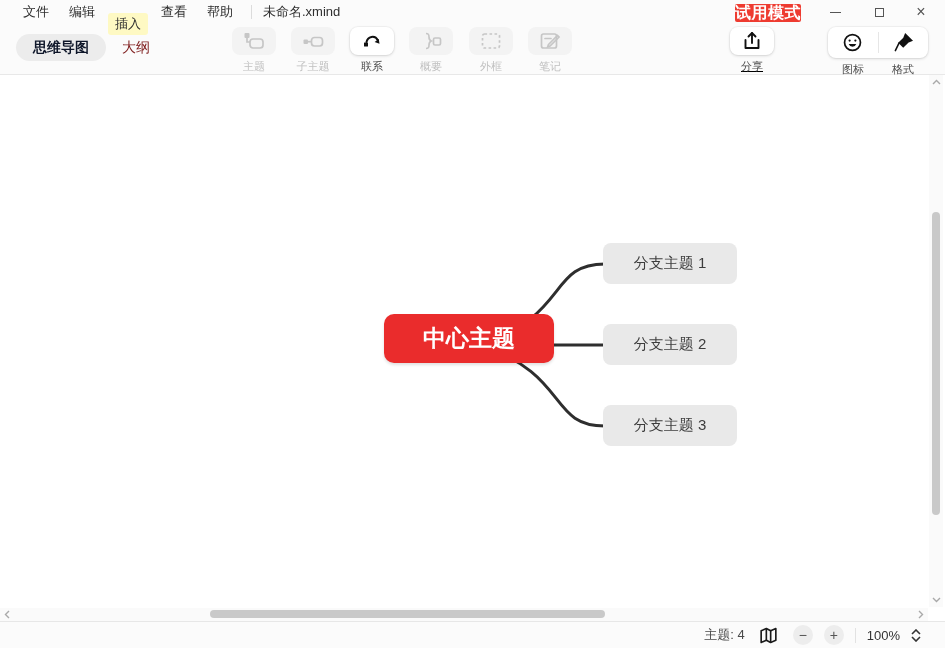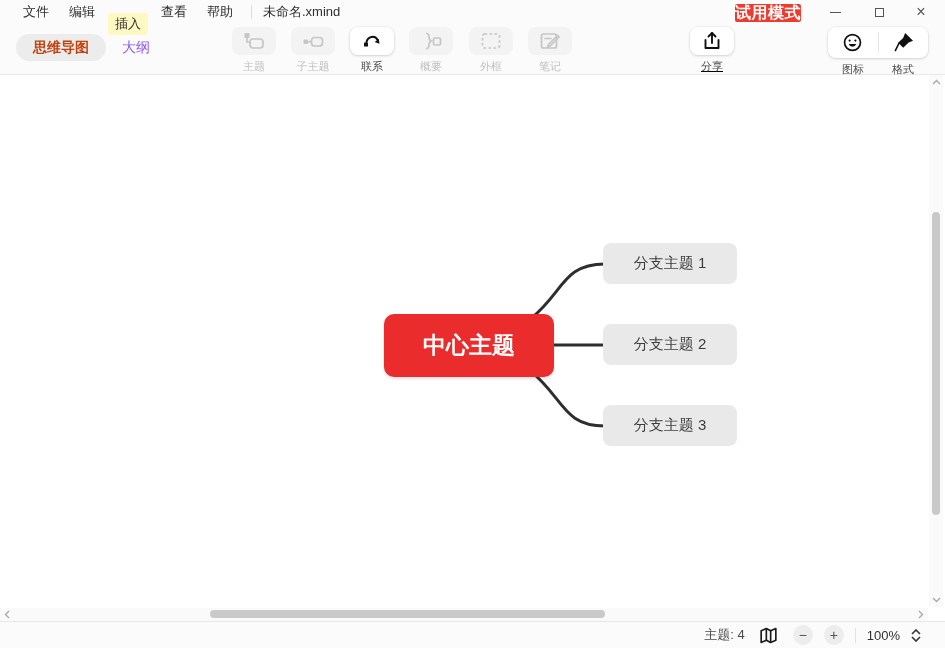--- a/index.html
+++ b/index.html
@@ -19,23 +19,23 @@
     display:flex; align-items:center; justify-content:center; border-radius:2px; letter-spacing:.5px; }
   .win-btn { position:absolute; top:0; width:30px; height:24px; display:flex; align-items:center; justify-content:center; }
   .min-glyph { width:11px; height:0; border-top:1.4px solid #555; }
   .max-glyph { width:9px; height:9px; border:1.3px solid #555; }
   .close-glyph { font-size:16px; color:#555; line-height:1; }
 
   
   .toolbar { position:absolute; left:0; top:24px; width:945px; height:51px; border-bottom:1px solid #e8e8e8; }
   .view-pill { position:absolute; left:16px; top:10px; height:27px; padding:0 17px;
     background:#ececec; border-radius:14px; display:flex; align-items:center;
-    font-size:14px; font-weight:bold; color:#c2410c; }
+    font-size:14px; font-weight:bold; color:#0f172a; }
   .view-outline { position:absolute; left:122px; top:10px; height:27px; display:flex; align-items:center;
-    font-size:14px; color:#8b5cf6; }
+    font-size:14px; color:#7f1d1d; }
   .tool { position:absolute; top:3px; width:56px; text-align:center; }
   .tool .btn { width:44px; height:28px; margin:0 auto; border-radius:8px;
     display:flex; align-items:center; justify-content:center; }
   .tool.disabled .btn { background:#f3f3f3; }
   .tool.enabled .btn { background:#fff; box-shadow:0 1px 3px rgba(0,0,0,.14), 0 0 0 1px rgba(0,0,0,.03); }
   .tool .lbl { margin-top:4px; font-size:11px; }
   .tool.disabled .lbl { color:#c0c0c0; }
   .tool.enabled .lbl { color:#4a4a4a; }
   .tool.disabled svg { stroke:#c6c6c6; }
   .tool.disabled svg .fillbit { fill:#c6c6c6; }
@@ -44,21 +44,21 @@
   .right-panel { position:absolute; left:828px; top:3px; width:100px; height:31px;
     background:#fff; border-radius:8px; box-shadow:0 1px 3px rgba(0,0,0,.14), 0 0 0 1px rgba(0,0,0,.03);
     display:flex; }
   .right-panel .cell { width:50px; height:31px; display:flex; align-items:center; justify-content:center; }
   .right-panel .vsep { width:1px; height:21px; background:#e6e6e6; align-self:center; }
   .right-lbl { position:absolute; top:38px; width:50px; text-align:center; font-size:11px; color:#4a4a4a; }
 
   
   .canvas { position:absolute; left:0; top:75px; width:945px; height:546px; background:#fff; }
   .connectors { position:absolute; left:0; top:0; }
-  .central-topic { position:absolute; left:384px; top:239px; width:170px; height:63px;
+  .central-topic { position:absolute; left:384px; top:239px; width:170px; height:49px;
     background:#ea2c2c; border-radius:10px; display:flex; align-items:center; justify-content:center;
     color:#fff; font-size:23px; font-weight:bold; box-shadow:0 2px 3px rgba(0,0,0,.12); cursor:default; }
   .branch-topic { position:absolute; left:603px; width:134px; height:41px;
     background:#e9e9e9; border-radius:8px; display:flex; align-items:center; justify-content:center;
     color:#3d3d3d; font-size:15px; cursor:default; }
 
   
   .v-scroll { position:absolute; right:2px; top:0; width:14px; height:532px; background:#fafafa; }
   .v-thumb { position:absolute; left:3px; top:137px; width:8px; height:303px; background:#c9c9c9; border-radius:4px; }
   .h-scroll { position:absolute; left:0; top:533px; width:928px; height:13px; background:#fafafa; }
@@ -166,21 +166,21 @@
         <svg width="24" height="24" viewBox="0 0 24 24" fill="none" stroke-width="1.7" stroke-linecap="round">
           <rect x="3.5" y="5" width="15" height="14" rx="2"></rect>
           <path d="M7 9.5 h6"></path>
           <path d="M10.5 15.5 L19.5 6.5 l1.5 1.5 L12 17 l-2.3 .8 Z"></path>
         </svg>
       </div>
       <div class="lbl">笔记</div>
     </div>
 
 
-    <div class="tool enabled" style="left:684px;text-decoration:underline;">
+    <div class="tool enabled" style="left:724px;text-decoration:underline;">
       <div class="btn">
         <svg width="24" height="24" viewBox="0 0 24 24" fill="none" stroke-width="1.9" stroke-linecap="round" stroke-linejoin="round">
           <path d="M12 4 V14"></path>
           <path d="M8.5 7.5 L12 4 L15.5 7.5"></path>
           <path d="M5.5 11 V19 H18.5 V11"></path>
         </svg>
       </div>
       <div class="lbl">分享</div>
     </div>
 

